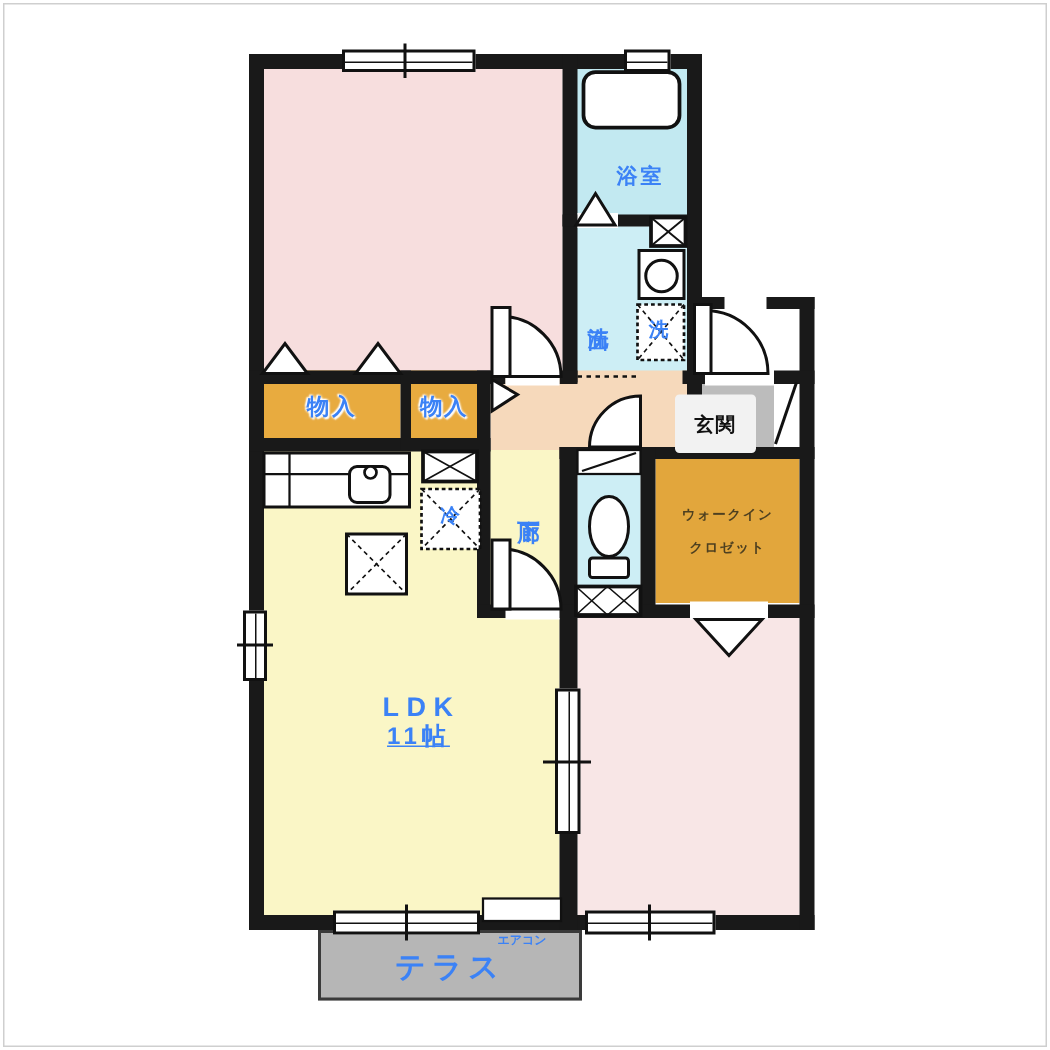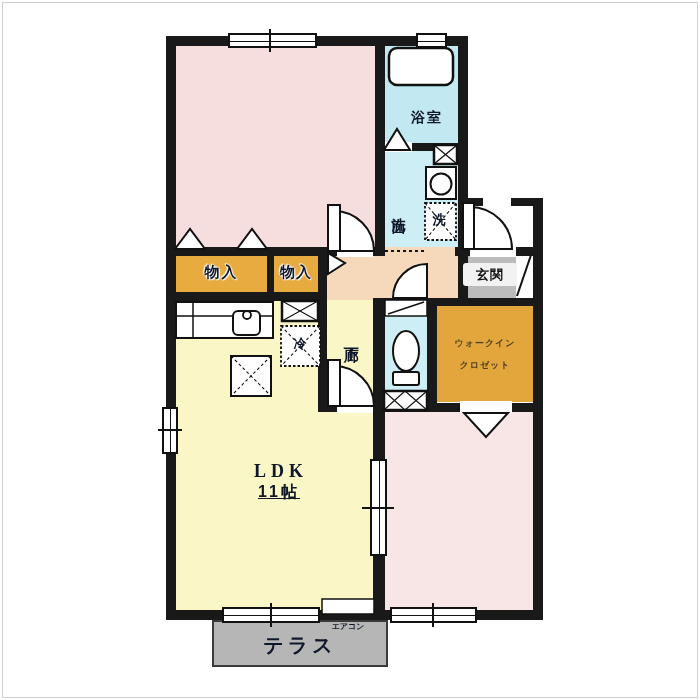--- a/index.html
+++ b/index.html
@@ -7,21 +7,21 @@
           font-family:"Liberation Sans","DejaVu Sans",sans-serif;}
   .imgframe{position:absolute;left:2px;top:2px;width:694px;height:694px;border:1px solid #cfcfcf;z-index:0;}
   .fill{position:absolute;z-index:1;}
   .wall{position:absolute;background:#191919;z-index:2;}
   .gap{position:absolute;background:#ffffff;z-index:3;}
   .win{position:absolute;background:#ffffff;border:2px solid #111;z-index:4;box-sizing:border-box;}
   .win .hline{position:absolute;left:0;right:0;top:50%;height:0;border-top:1.5px solid #111;}
   .win .vline{position:absolute;top:0;bottom:0;left:50%;width:0;border-left:1.5px solid #111;}
   .tick{position:absolute;background:#111;z-index:4;}
   svg.overlay{position:absolute;left:0;top:0;z-index:5;}
-  .lbl{position:absolute;z-index:6;color:#0f172a;text-align:center;line-height:1.15;}
+  .lbl{position:absolute;z-index:6;color:#3b82f6;text-align:center;line-height:1.15;}
   .b{font-weight:bold;}
   .halo{text-shadow:0 0 2px #fff,0 0 2px #fff,1px 1px 1px #fff,-1px -1px 1px #fff;}
   .vert{writing-mode:vertical-rl;text-orientation:upright;}
   .genkanbox{position:absolute;z-index:6;background:#f2f2f2;border-radius:3px;
              display:flex;align-items:center;justify-content:center;color:#111;}
   
   .c-west{background:#f7dede;} .c-west2{background:#f8e6e6;}
   .c-bath{background:#c2e9f1;} .c-wet{background:#cdeef5;}
   .c-store{background:#e8ab3f;} .c-wic{background:#e2a63c;}
   .c-hall{background:#f6d9bb;} .c-ldk{background:#faf6c6;}
@@ -195,21 +195,21 @@
 
     <rect x="322" y="599" width="52" height="15" fill="#fff" stroke="#111" stroke-width="1.5"></rect>
   </svg>
 
   <div class="lbl b" style="left:387px;top:109px;width:80px;font-size:14px;letter-spacing:2px;">浴室</div>
   <div class="lbl b vert" style="left:391px;top:178px;height:62px;font-size:14px;letter-spacing:2px;">洗面</div>
   <div class="lbl b" style="left:427px;top:213px;width:24px;font-size:13px;">洗</div>
   <div class="lbl b halo" style="left:176px;top:263px;width:91px;font-size:15px;letter-spacing:2px;">物入</div>
   <div class="lbl b halo" style="left:274px;top:263px;width:44px;font-size:15px;letter-spacing:1px;">物入</div>
   <div class="lbl b vert" style="left:343px;top:310px;height:52px;font-size:15px;letter-spacing:2px;">廊下</div>
-  <div class="genkanbox b" style="left:463px;top:263px;width:54px;height:23px;font-size:13px;letter-spacing:1px;">玄関</div>
+  <div class="genkanbox b" style="left:450px;top:263px;width:54px;height:39px;font-size:13px;letter-spacing:1px;">玄関</div>
   <div class="lbl" style="left:437px;top:338px;width:96px;font-size:9px;letter-spacing:1px;color:#4e4020;font-weight:bold;">ウォークイン</div>
   <div class="lbl" style="left:437px;top:360px;width:96px;font-size:9px;letter-spacing:1px;color:#4e4020;font-weight:bold;">クロゼット</div>
   <div class="lbl b" style="left:289px;top:337px;width:22px;font-size:13px;">冷</div>
-  <div class="lbl b" style="left:221px;top:461px;width:120px;font-size:18px;letter-spacing:5px;font-family:Liberation Serif, serif;">LDK</div>
+  <div class="lbl b" style="left:221px;top:461px;width:120px;font-size:18px;letter-spacing:5px;">LDK</div>
   <div class="lbl b" style="left:219px;top:483px;width:120px;font-size:16px;letter-spacing:3px;text-decoration:underline;">11帖</div>
   <div class="lbl b" style="left:317px;top:622px;width:62px;font-size:8px;">エアコン</div>
   <div class="lbl b" style="left:250px;top:634px;width:100px;font-size:20px;letter-spacing:4px;">テラス</div>
 </div>
 
 </body></html>

